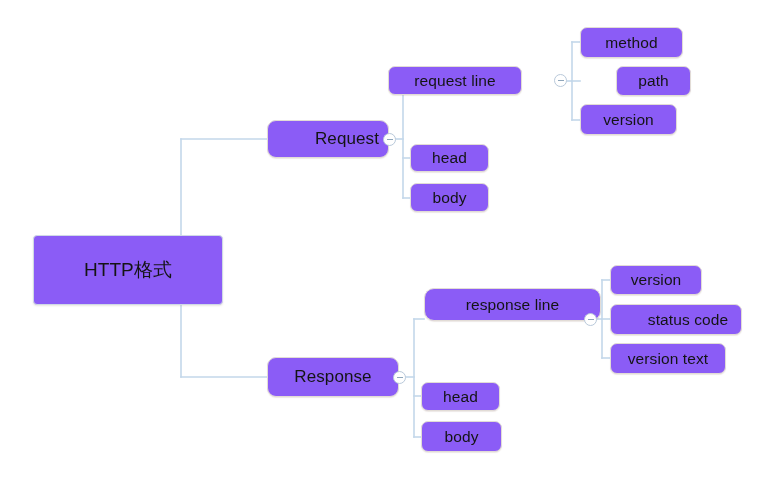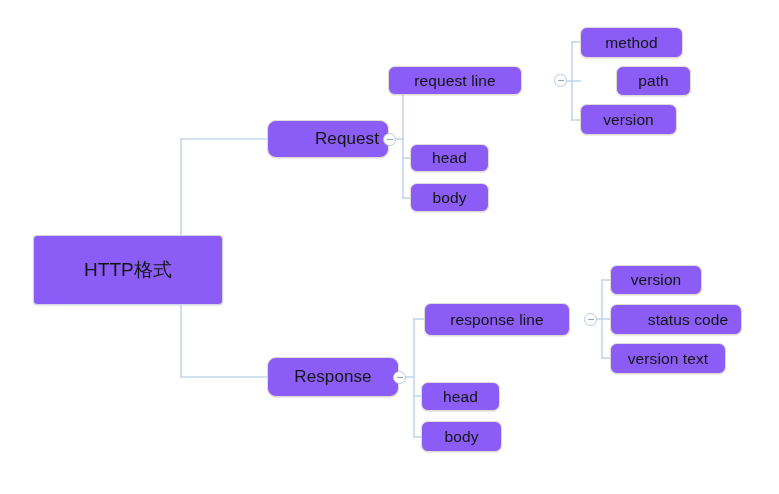--- a/index.html
+++ b/index.html
@@ -150,21 +150,21 @@
 
   <div class="node lvl4" style="left:580px; top:104px; width:97px; height:31px;">
     <span>version</span>
   </div>
 
   <div class="node lvl2" style="left:267px; top:357px; width:132px; height:40px;">
     <span>Response</span>
   </div>
   <div class="toggle" style="left:393px; top:371px;"></div>
 
-  <div class="node lvl3" style="left:424px; top:303px; width:146px; height:33px;">
+  <div class="node lvl3" style="left:424px; top:288px; width:177px; height:33px;border-radius:10px;">
     <span>response line</span>
   </div>
   <div class="toggle" style="left:584px; top:313px;"></div>
 
   <div class="node lvl3" style="left:421px; top:382px; width:79px; height:29px;">
     <span>head</span>
   </div>
 
   <div class="node lvl3" style="left:421px; top:421px; width:81px; height:31px;">
     <span>body</span>

